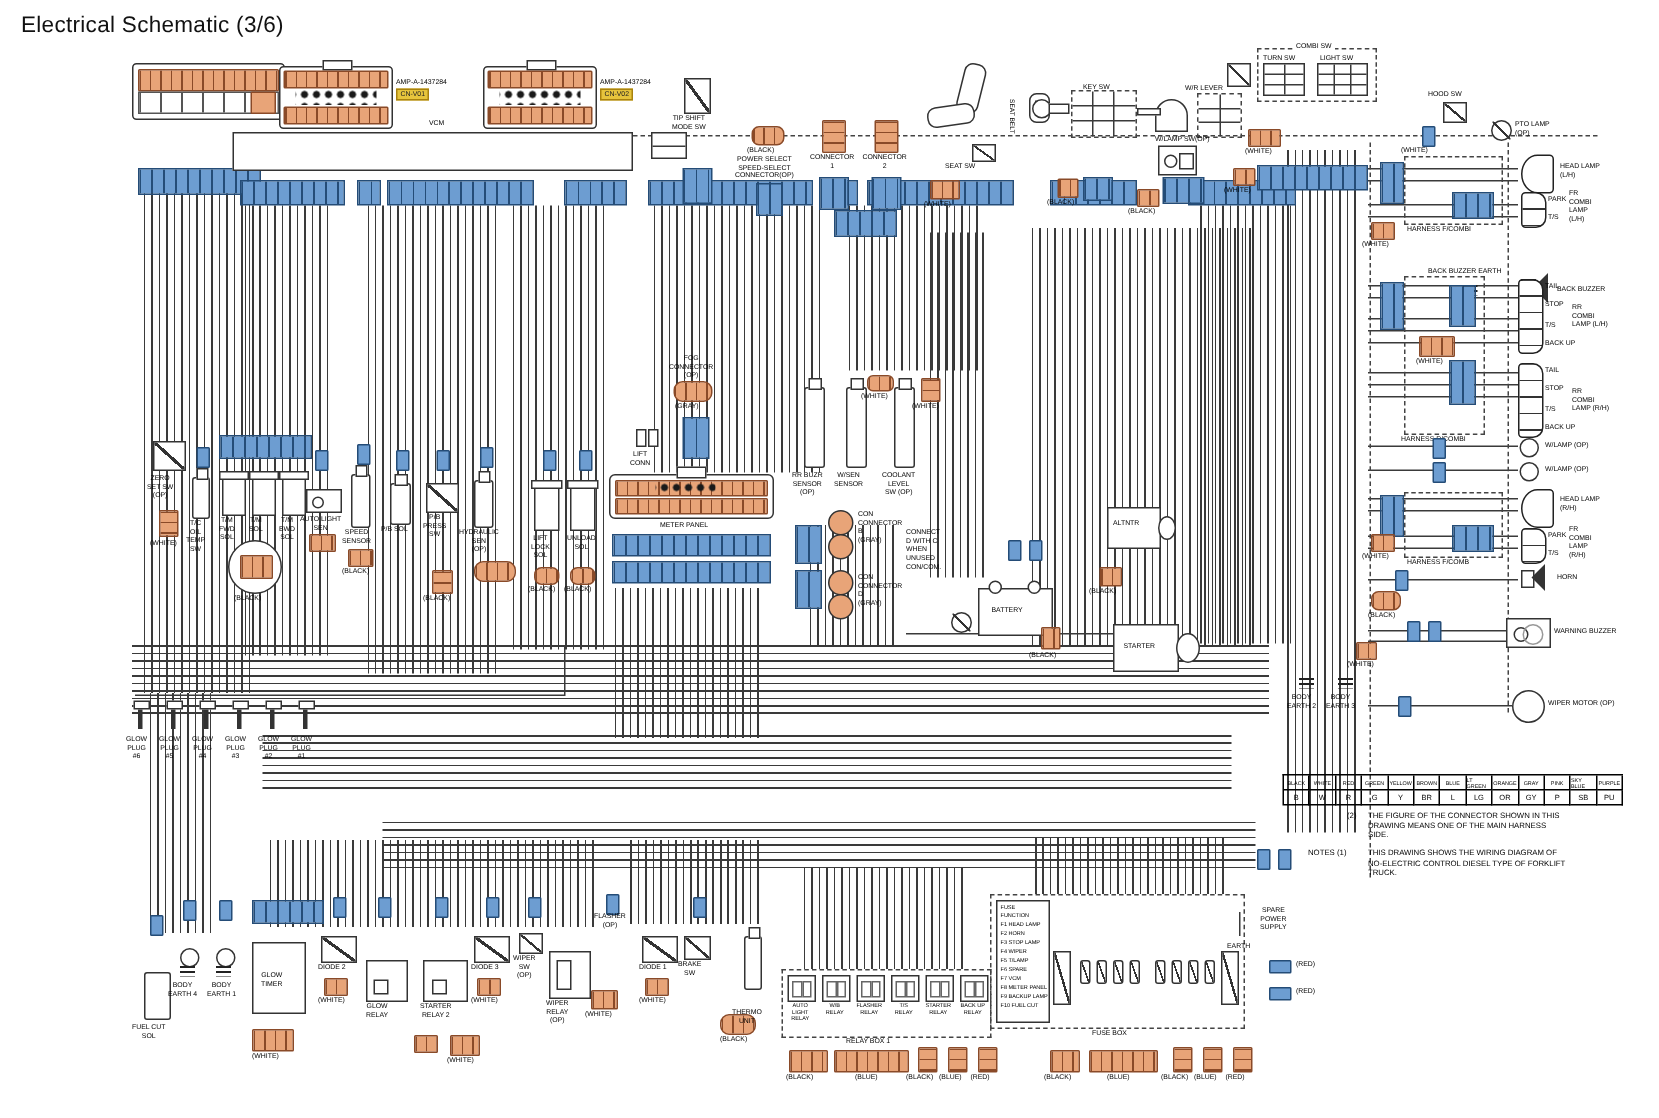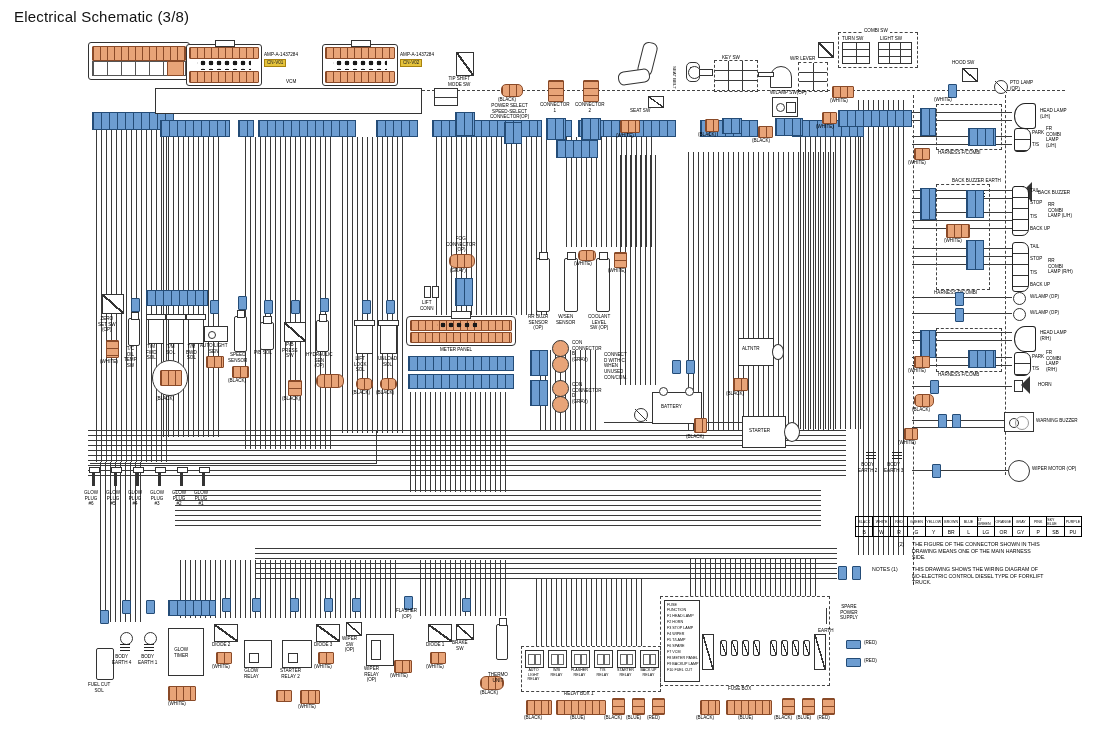--- a/index.html
+++ b/index.html
@@ -101,21 +101,21 @@
   <div class="hl" style="left:912px;top:427px;width:92px"></div>
     <div class="hl" style="left:912px;top:470px;width:96px"></div>
   <div class="hl" style="left:90px;top:463px;width:286px"></div>
   <div class="vl" style="left:376px;top:430px;height:34px"></div>
   <div class="hl" style="left:604px;top:422px;width:138px"></div>
 
   <div class="ddh" style="left:232px;top:90px;width:833px"></div>
   <div class="ddv" style="left:913px;top:95px;height:490px"></div>
   <div class="ddv" style="left:1005px;top:95px;height:380px"></div>
 
-  <div class="title" style="left:14px;top:8px">Electrical Schematic (3/8)</div>
+  <div class="title" style="left:14px;top:8px">Electrical Schematic (3/6)</div>
 
   <div class="box" style="left:88px;top:42px;width:100px;height:36px;border-radius:3px">
     <div class="oc" style="left:3px;top:3px;width:92px;height:13px"></div>
     <div class="whiterow" style="left:3px;top:18px;width:92px;height:13px"></div>
     <div class="ocell" style="left:78px;top:18px;width:15px;height:13px"></div>
   </div>
   <div class="lb lbL" style="left:193px;top:44px">AMP-174059-2</div>
   <div class="lb lbL" style="left:193px;top:50px">AMP-174060-2</div>
   <div class="lb lbL" style="left:193px;top:60px">LOW-BUS</div>
   <div class="tag" style="left:215px;top:58px">CN1</div>

